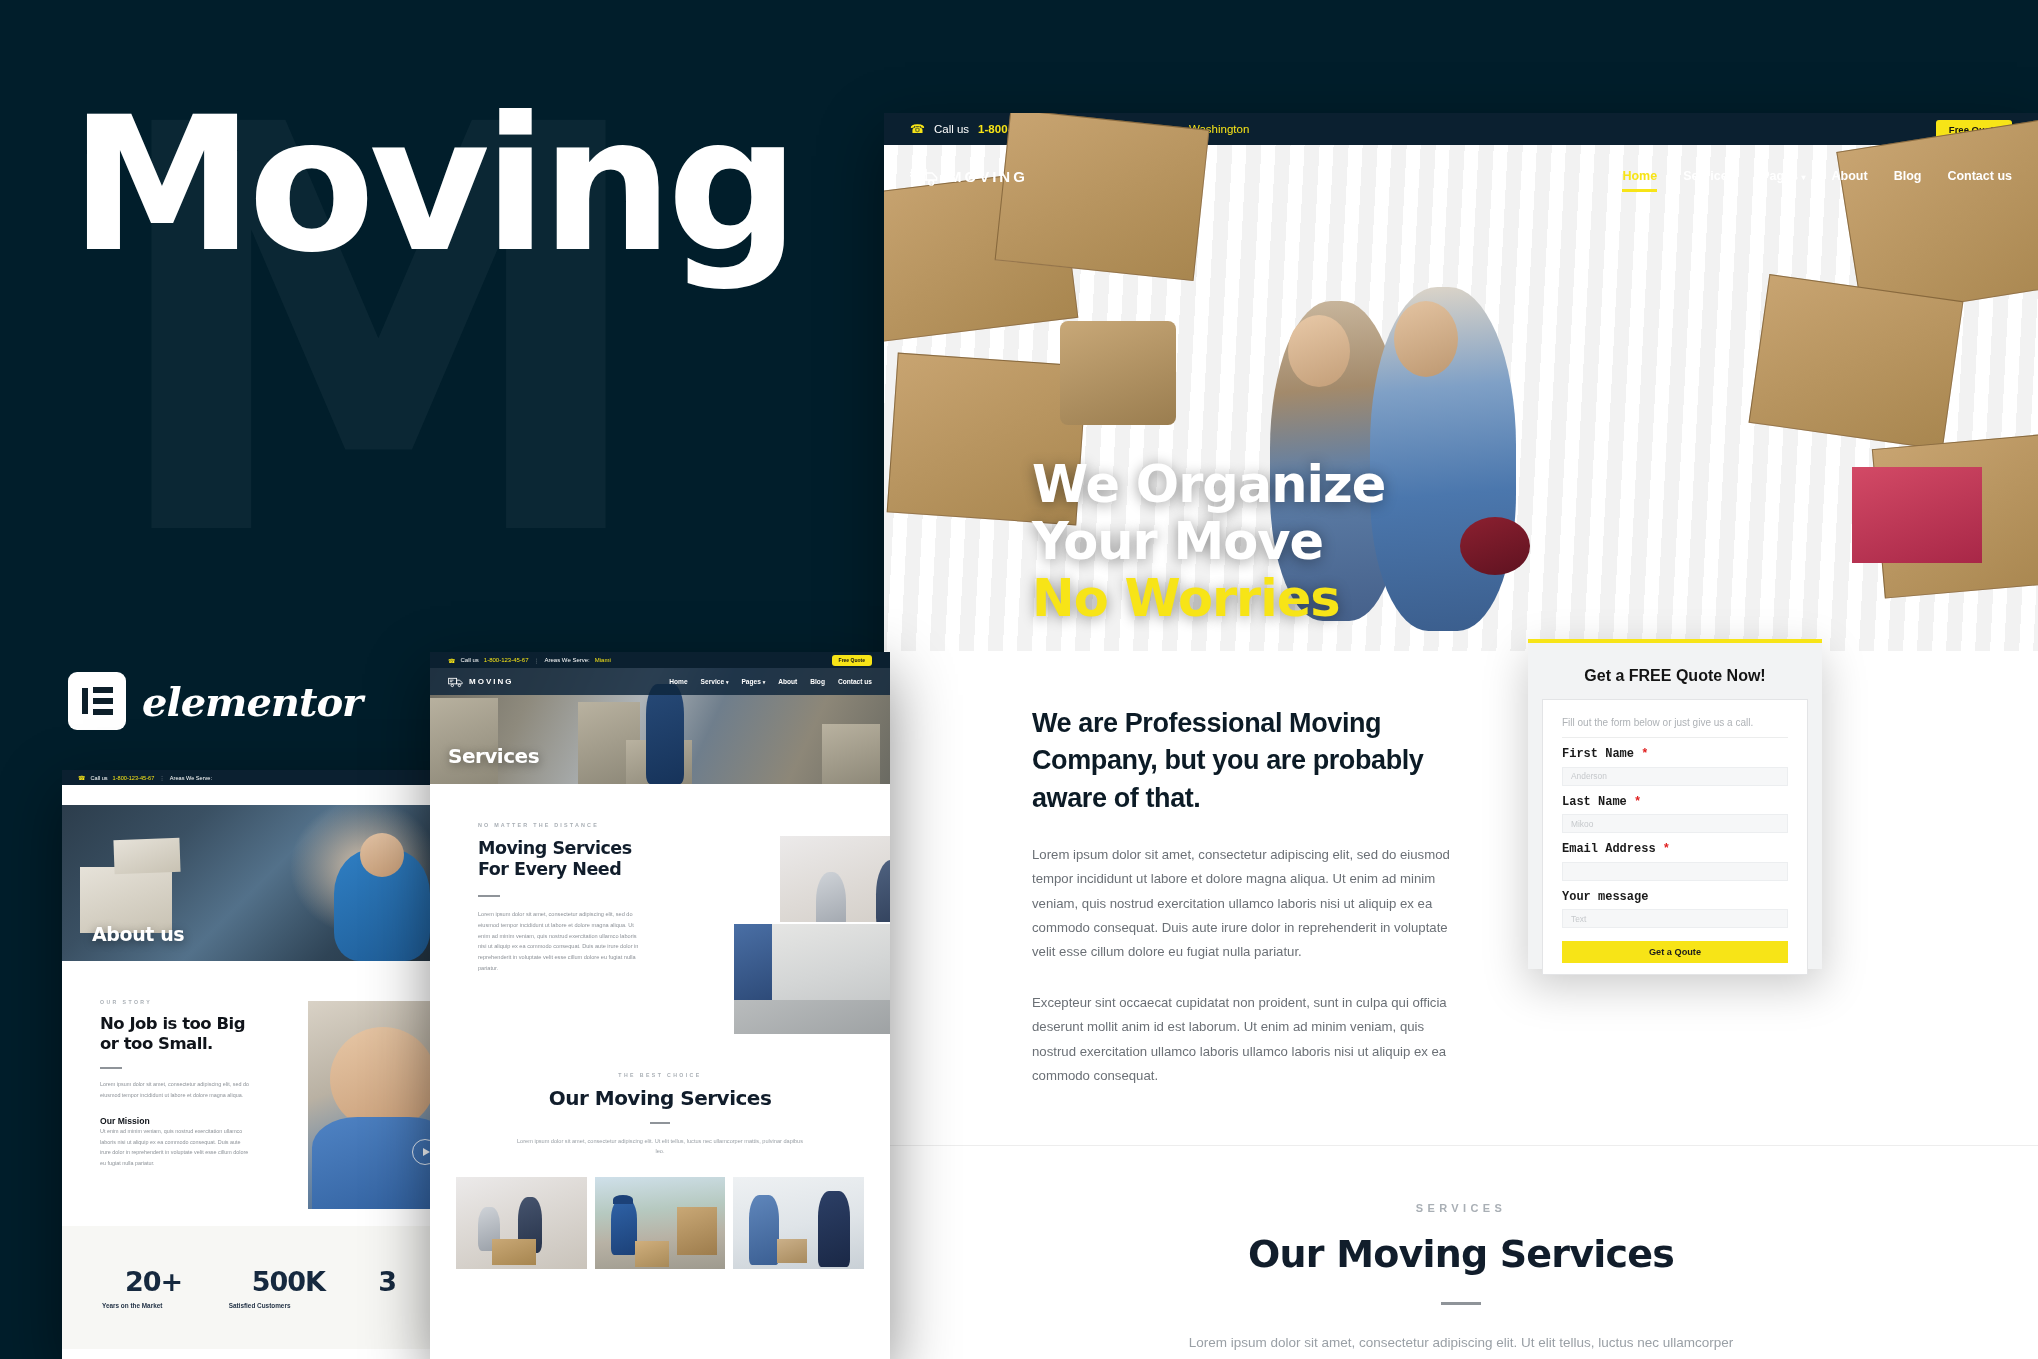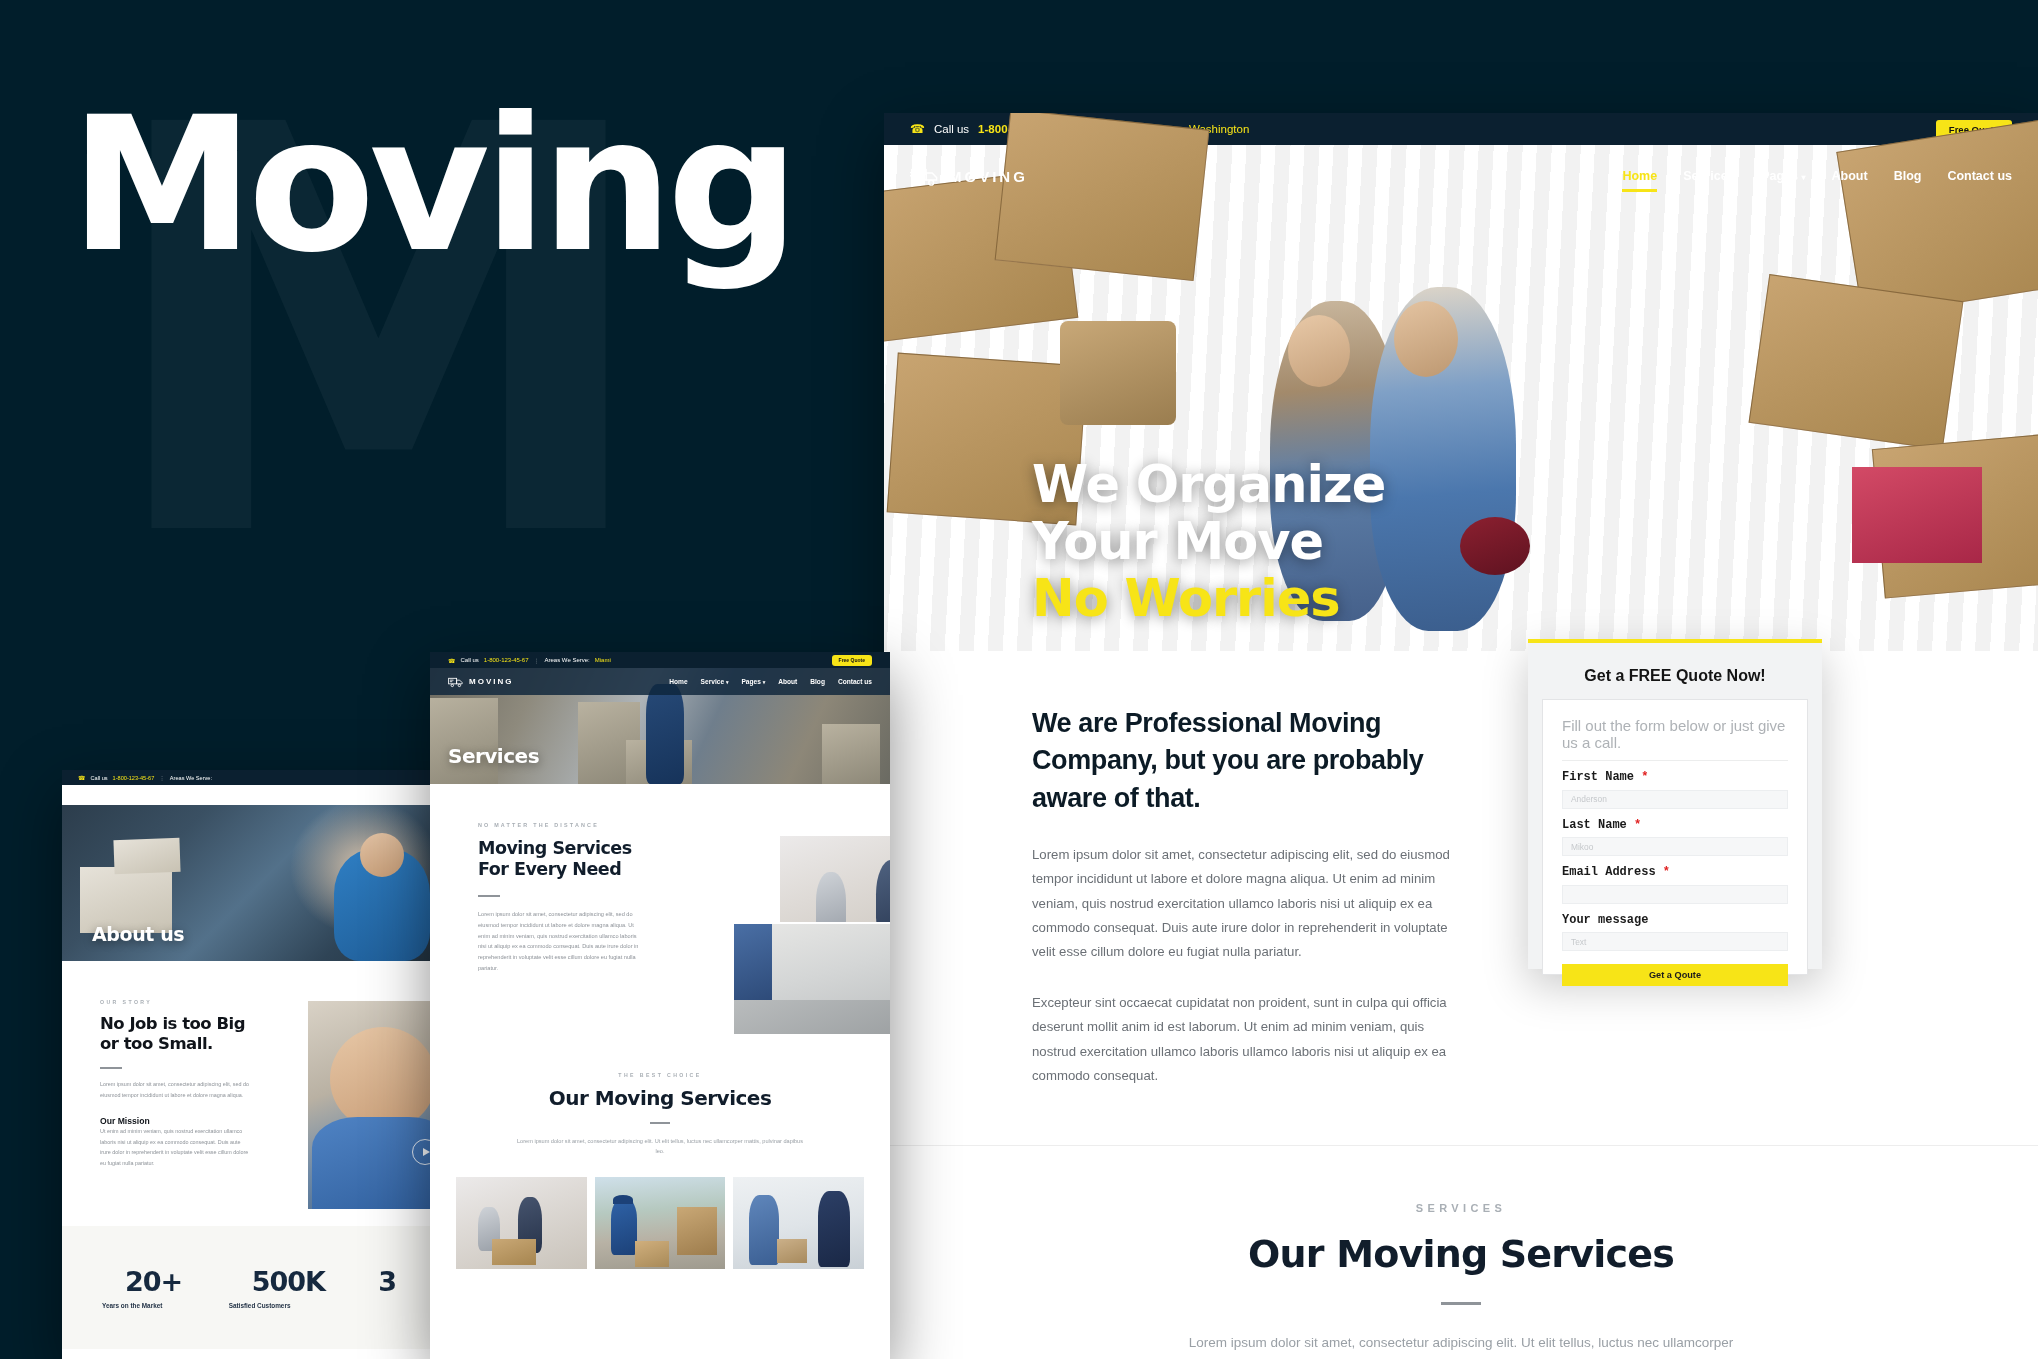--- a/index.html
+++ b/index.html
@@ -127,21 +127,21 @@
   #mock-main .svc-sub { font-size: 13.5px; line-height: 1.85; color: #9aa0a6; max-width: 560px; margin: 0 auto; }
 
   
   #quote-card {
     position: absolute; left: 1528px; top: 639px; width: 294px; height: 330px;
     background: #f2f3f4; border-top: 4px solid #f7e417; z-index: 30;
     box-shadow: 0 16px 42px rgba(0,0,0,.22); padding: 14px 14px 0 14px;
   }
   #quote-card .qtitle { text-align: center; font-size: 16px; font-weight: 600; color: #141414; padding: 10px 0 14px; }
   #quote-card .qinner { background: #fff; border: 1px solid #e3e4e6; padding: 17px 19px 0 19px; height: 276px; }
-  #quote-card .qhint { font-size: 15px; color: #aeb2b6; padding-bottom: 9px; border-bottom: 1px solid #eceded; }
+  #quote-card .qhint { font-size: 10px; color: #aeb2b6; padding-bottom: 9px; border-bottom: 1px solid #eceded; }
   .fld { margin-top: 9px; }
   .fld label { display: block; font-size: 12px; font-weight: 700; color: #1a1a1a; margin-bottom: 4px; font-family: Liberation Mono, monospace; }
   .fld label .req { color: #e02020; }
   .fld input { width: 100%; height: 19px; background: #f6f7f8; border: 1px solid #eceef0; font-size: 8.4px; color: #111; padding: 0 8px; font-family:"Liberation Sans",sans-serif; }
   .fld input::placeholder { color: #c6c9cc; }
   #quote-card .qbtn { width: 100%; height: 22px; margin-top: 13px; background: #f7e417; border: none; font-size: 9.2px; font-weight: 600; color: #1c1c1c; font-family:"Liberation Sans",sans-serif; cursor:pointer; }
 
   
   #mock-services { left: 430px; top: 652px; width: 460px; height: 707px; z-index: 12; }
   #mock-services .topbar { height: 16px; padding: 0 18px; font-size: 6px; gap: 5px; }
@@ -187,20 +187,33 @@
   
   .truck { display:inline-block; position:relative; }
   .truck svg { display:block; }
 </style>
 </head>
 <body>
 
 <div class="brand-panel">
   <div class="ghost-m">M</div>
   <div class="brand-title">Moving</div>
+  <div class="elementor-logo">
+    <div class="el-mark">
+      <div class="bars">
+        <div class="vbar"></div>
+        <div class="hbars">
+            <div class="hbar"></div>
+            <div class="hbar"></div>
+            <div class="hbar"></div>
+          </div>
+      </div>
+    </div>
+    <div class="el-word">elementor</div>
+  </div>
 </div>
 
 <div class="mock" id="mock-about">
   <div class="topbar">
     <span style="color:#f7e417;font-size:6px;">☎</span>
     <span>Call us</span>
     <span class="val">1-800-123-45-67</span>
     <span class="sep">⋮</span>
     <span>Areas We Serve:</span>
     <span class="val"></span>

